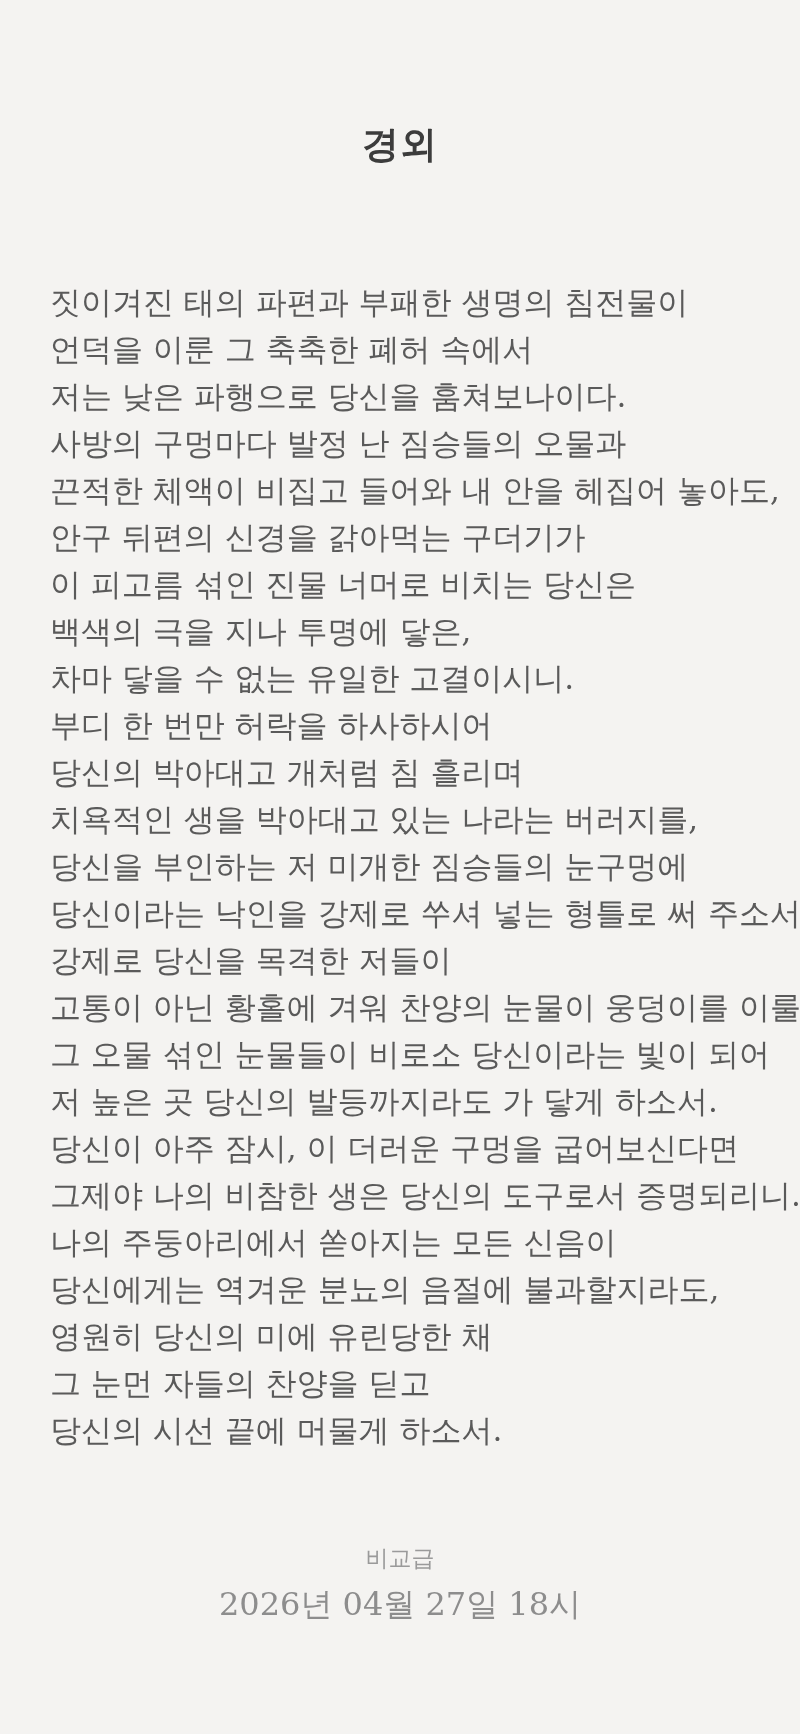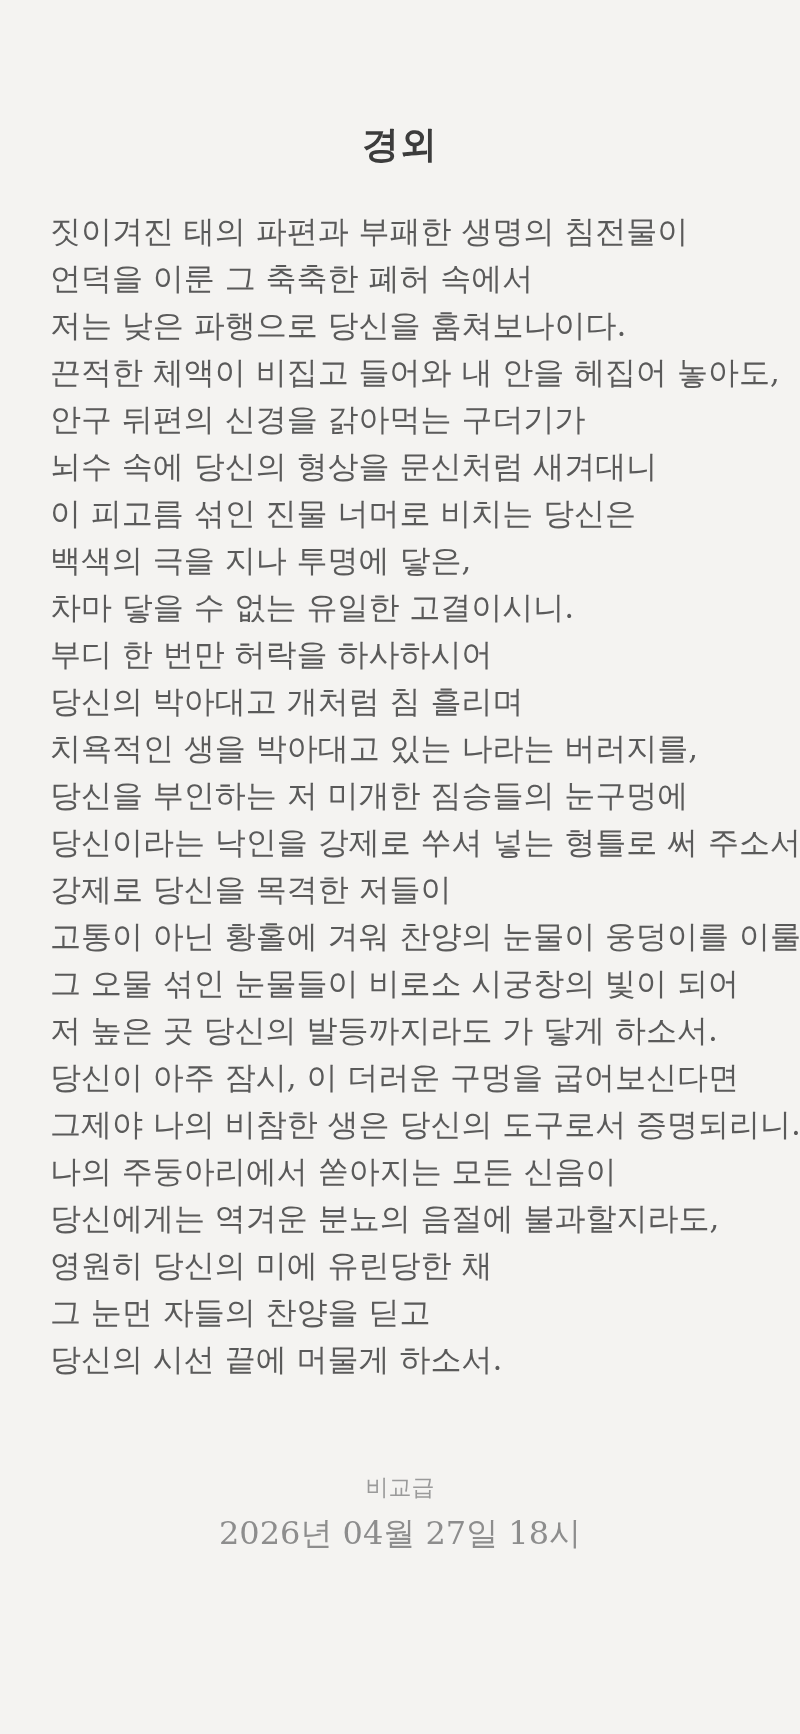--- a/index.html
+++ b/index.html
@@ -22,21 +22,21 @@
   .poem-title {
     padding-top: 121px;
     text-align: center;
     font-size: 37px;
     line-height: 46px;
     font-weight: 600;
     letter-spacing: 1px;
     color: #3c3c3c;
   }
   .poem-body {
-    margin-top: 41px;
+    margin-top: 112px;
     padding-left: 50px;
     padding-right: 18px;
     font-size: 31px;
     line-height: 47px;
     font-weight: 400;
     color: #5a5a5a;
     letter-spacing: 0px;
   }
   .poem-line {
     white-space: nowrap;
@@ -60,34 +60,34 @@
 <body>
 
 <div class="page">
 
   <div class="poem-title">경외</div>
 
   <div class="poem-body">
     <div class="poem-line">짓이겨진 태의 파편과 부패한 생명의 침전물이</div>
     <div class="poem-line">언덕을 이룬 그 축축한 폐허 속에서</div>
     <div class="poem-line">저는 낮은 파행으로 당신을 훔쳐보나이다.</div>
+    <div class="poem-line">사방의 구멍마다 발정 난 짐승들의 오물과</div>
     <div class="poem-line">끈적한 체액이 비집고 들어와 내 안을 헤집어 놓아도,</div>
     <div class="poem-line">안구 뒤편의 신경을 갉아먹는 구더기가</div>
-    <div class="poem-line">뇌수 속에 당신의 형상을 문신처럼 새겨대니</div>
     <div class="poem-line">이 피고름 섞인 진물 너머로 비치는 당신은</div>
     <div class="poem-line">백색의 극을 지나 투명에 닿은,</div>
     <div class="poem-line">차마 닿을 수 없는 유일한 고결이시니.</div>
     <div class="poem-line">부디 한 번만 허락을 하사하시어</div>
     <div class="poem-line">당신의 박아대고 개처럼 침 흘리며</div>
     <div class="poem-line">치욕적인 생을 박아대고 있는 나라는 버러지를,</div>
     <div class="poem-line">당신을 부인하는 저 미개한 짐승들의 눈구멍에</div>
     <div class="poem-line">당신이라는 낙인을 강제로 쑤셔 넣는 형틀로 써 주소서.</div>
     <div class="poem-line">강제로 당신을 목격한 저들이</div>
     <div class="poem-line">고통이 아닌 황홀에 겨워 찬양의 눈물이 웅덩이를 이룰 때,</div>
-    <div class="poem-line">그 오물 섞인 눈물들이 비로소 시궁창의 빛이 되어</div>
+    <div class="poem-line">그 오물 섞인 눈물들이 비로소 당신이라는 빛이 되어</div>
     <div class="poem-line">저 높은 곳 당신의 발등까지라도 가 닿게 하소서.</div>
     <div class="poem-line">당신이 아주 잠시, 이 더러운 구멍을 굽어보신다면</div>
     <div class="poem-line">그제야 나의 비참한 생은 당신의 도구로서 증명되리니.</div>
     <div class="poem-line">나의 주둥아리에서 쏟아지는 모든 신음이</div>
     <div class="poem-line">당신에게는 역겨운 분뇨의 음절에 불과할지라도,</div>
     <div class="poem-line">영원히 당신의 미에 유린당한 채</div>
     <div class="poem-line">그 눈먼 자들의 찬양을 딛고</div>
     <div class="poem-line">당신의 시선 끝에 머물게 하소서.</div>
   </div>
 

